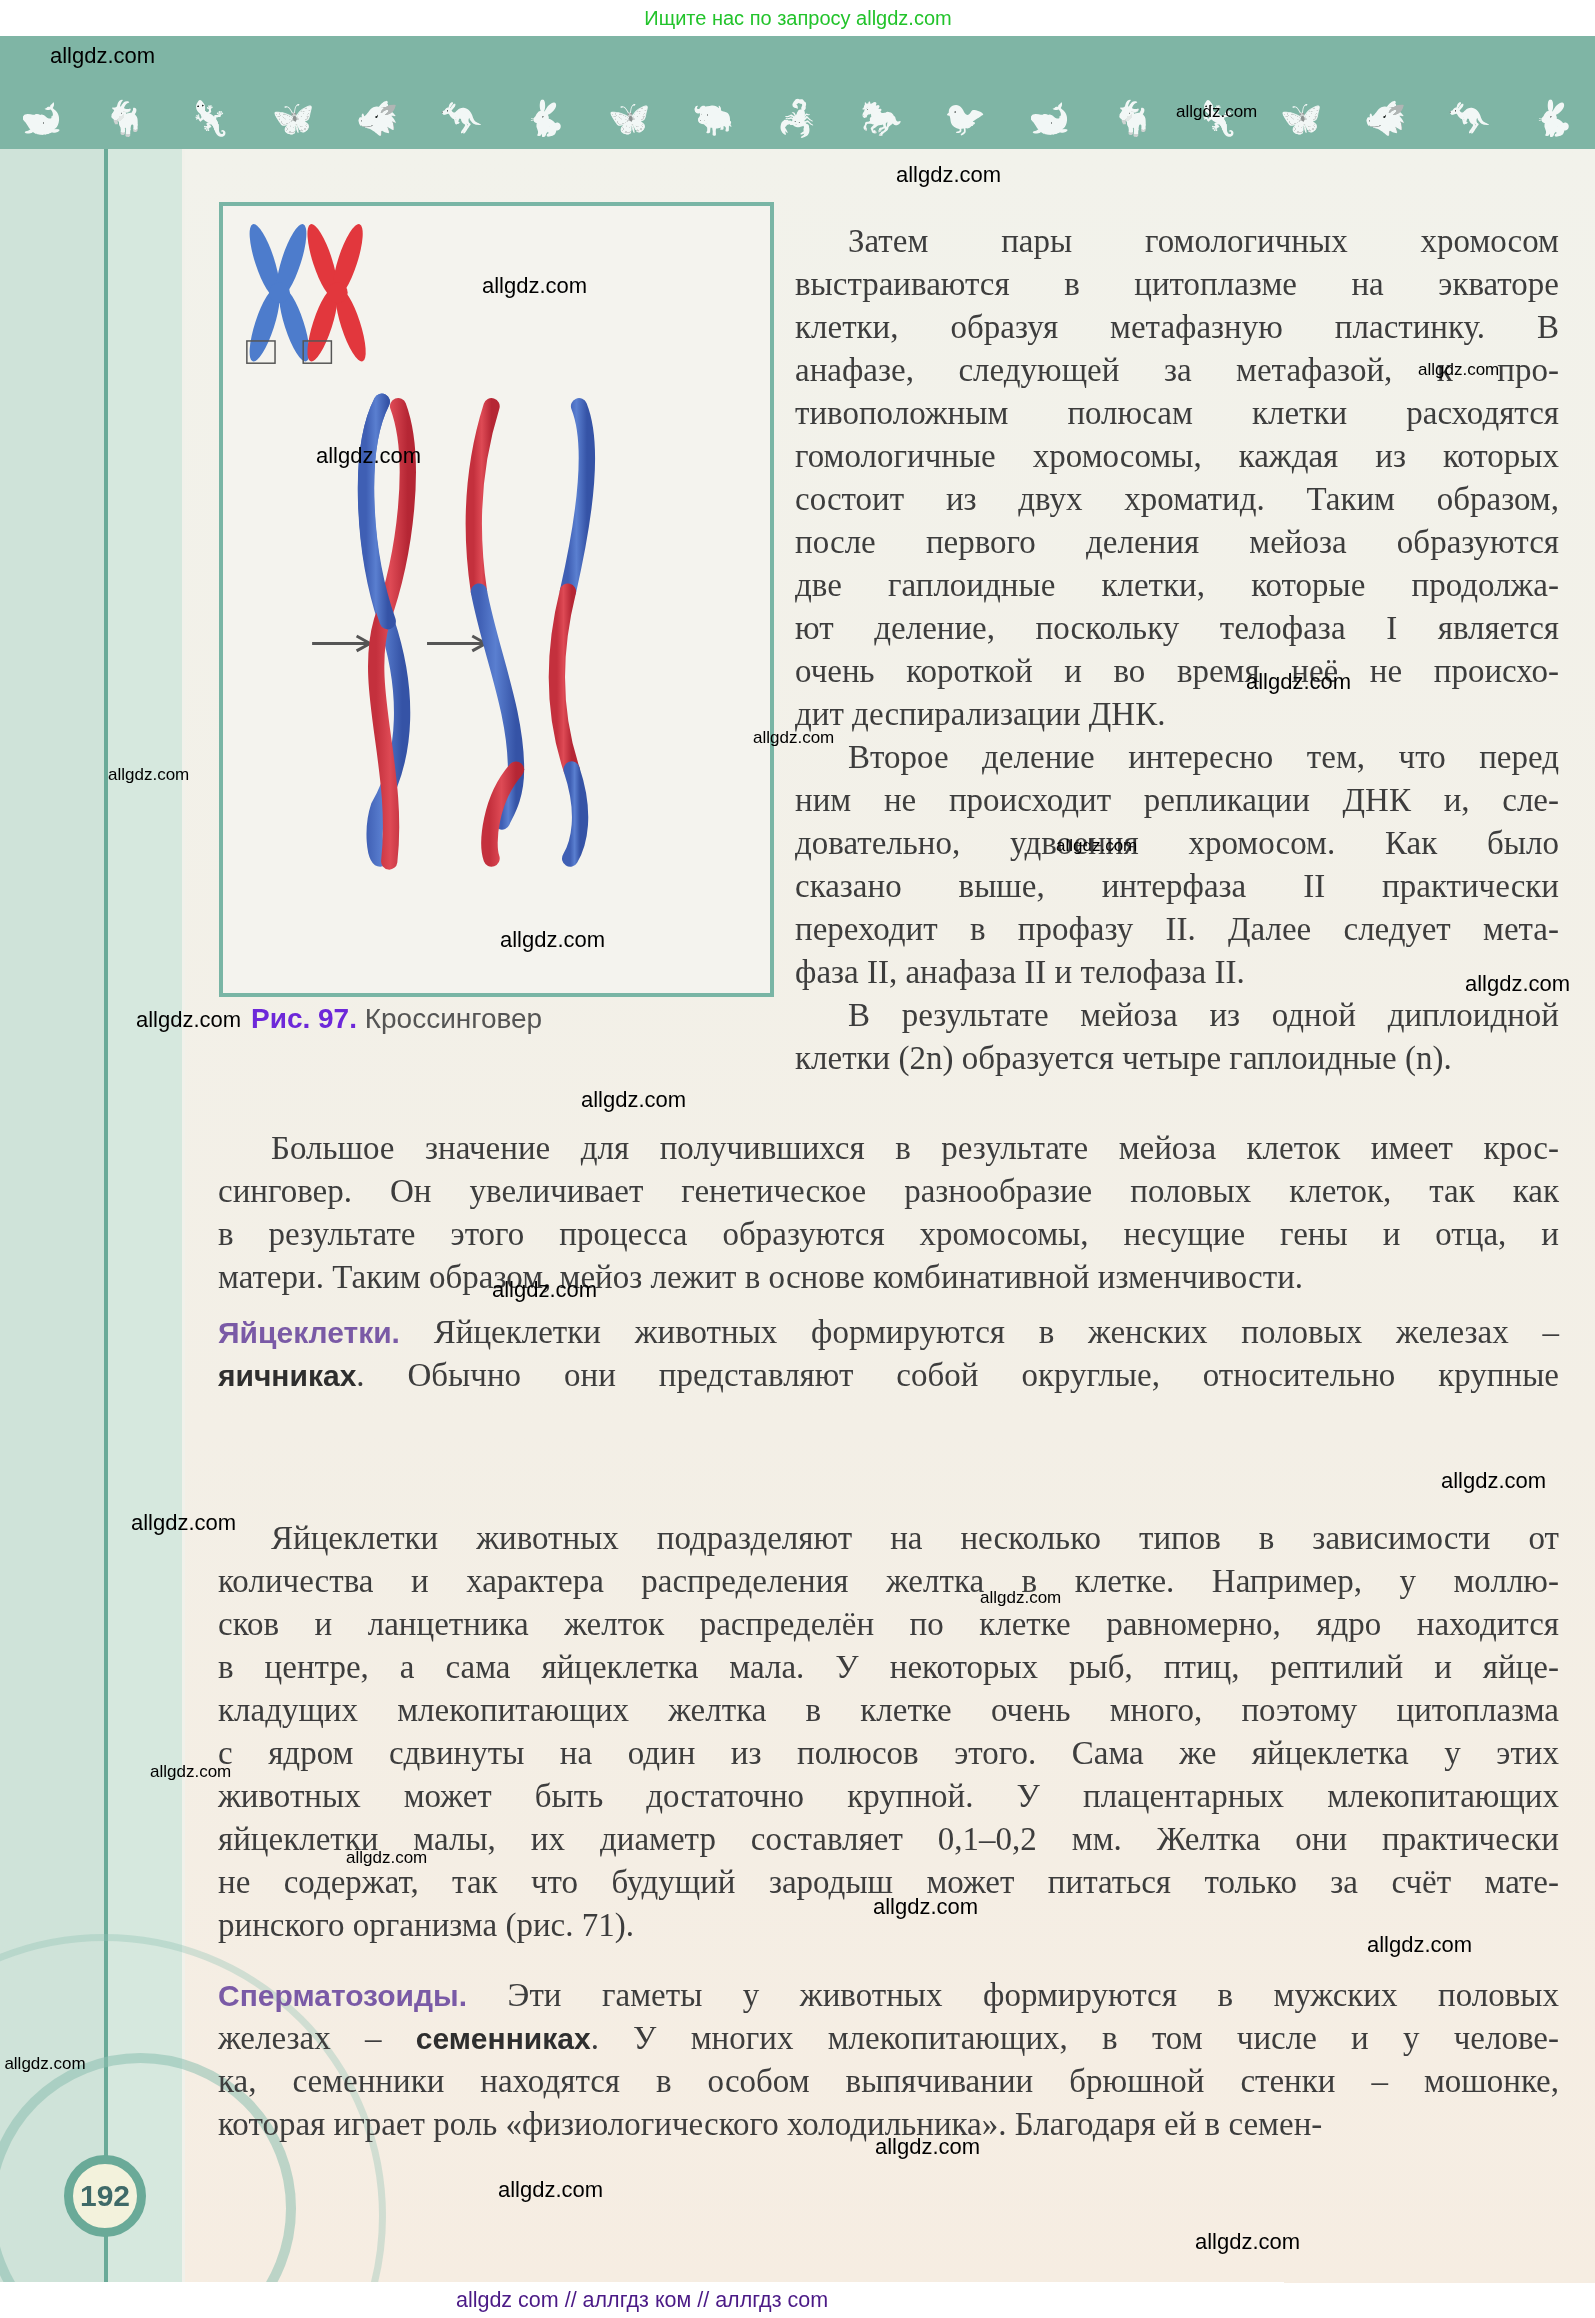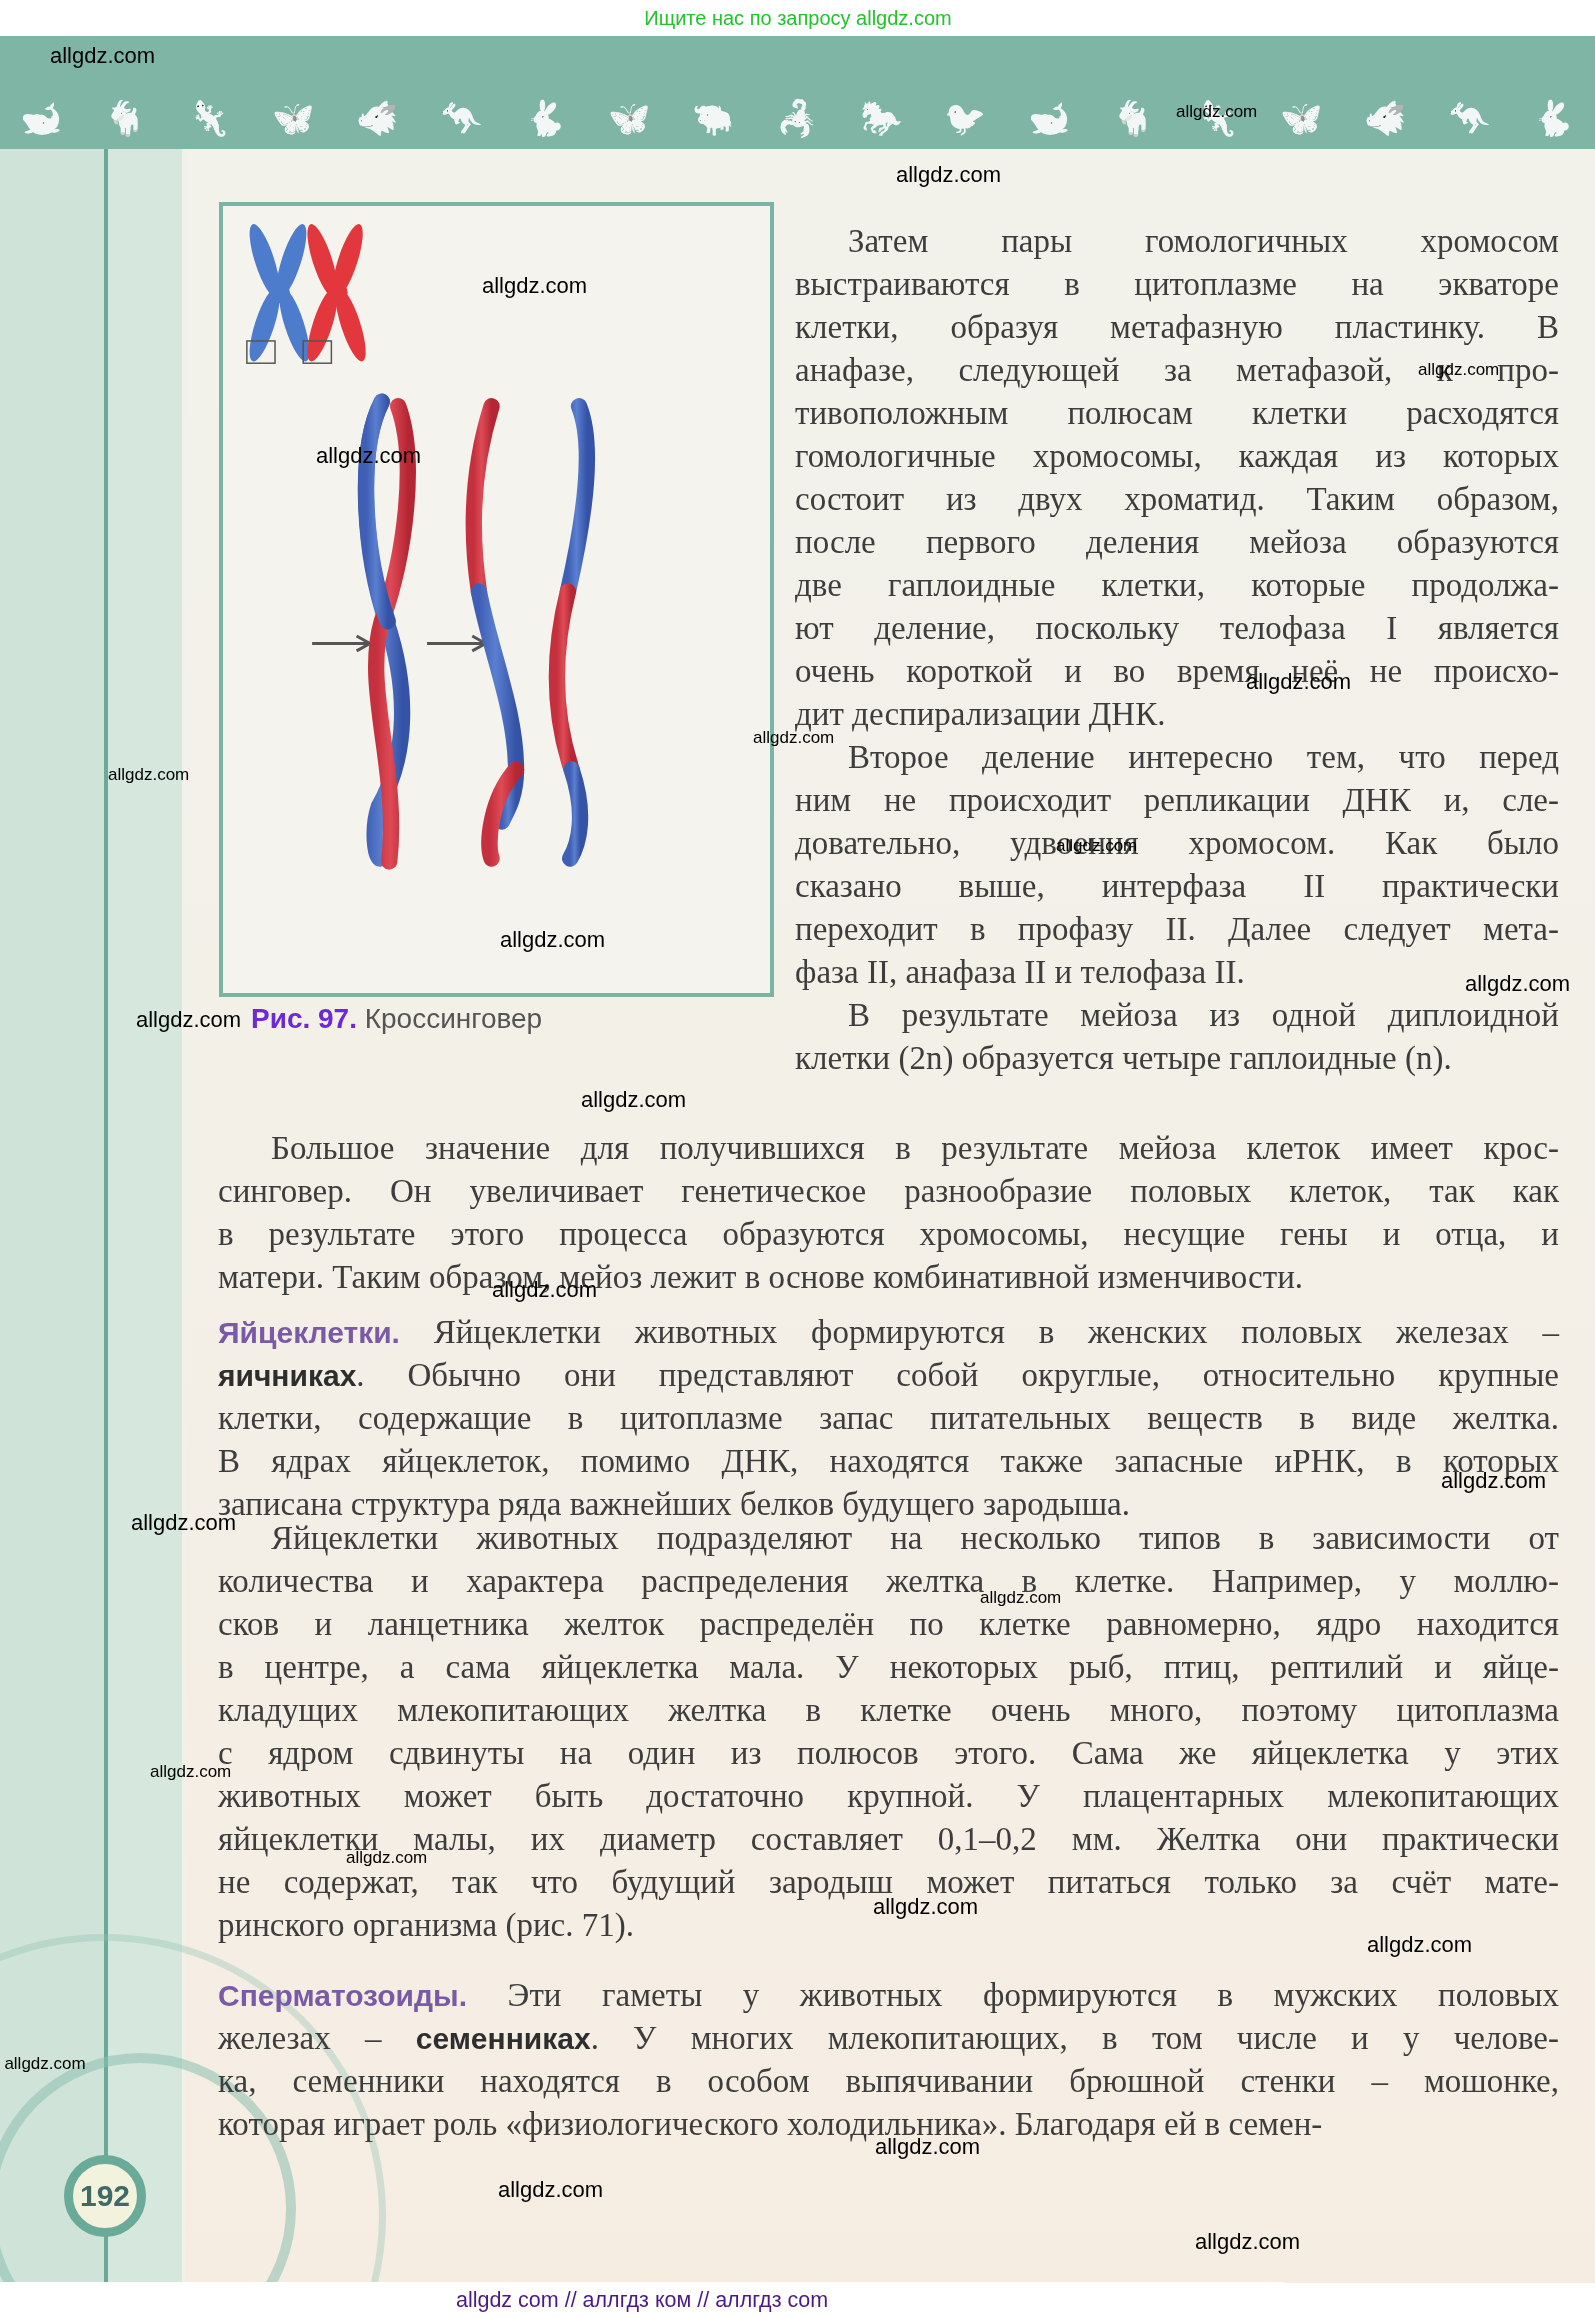--- a/index.html
+++ b/index.html
@@ -224,25 +224,20 @@
     </div>
 
   <div class="text full" style="top:1275px;">
     <span class="line">
       <span class="heading-term">Яйцеклетки.</span>
       <span>Яйцеклетки животных формируются в женских половых железах –</span>
     </span>
     <span class="line">
       <span class="bold-term">яичниках</span><span>. Обычно они представляют собой округлые, относительно крупные</span>
     </span>
-    <div id="eggs-lines">
-        <span class="line">клетки, содержащие в цитоплазме запас питательных веществ в виде желтка.</span>
-        <span class="line">В ядрах яйцеклеток, помимо ДНК, находятся также запасные иРНК, в которых</span>
-        <span class="line last">записана структура ряда важнейших белков будущего зародыша.</span>
-      </div>
   </div>
 
   <div class="text full" style="top:1481px;" id="p5">
       <span class="line indent">Яйцеклетки животных подразделяют на несколько типов в зависимости от</span>
       <span class="line">количества и характера распределения желтка в клетке. Например, у моллю-</span>
       <span class="line">сков и ланцетника желток распределён по клетке равномерно, ядро находится</span>
       <span class="line">в центре, а сама яйцеклетка мала. У некоторых рыб, птиц, рептилий и яйце-</span>
       <span class="line">кладущих млекопитающих желтка в клетке очень много, поэтому цитоплазма</span>
       <span class="line">с ядром сдвинуты на один из полюсов этого. Сама же яйцеклетка у этих</span>
       <span class="line">животных может быть достаточно крупной. У плацентарных млекопитающих</span>

